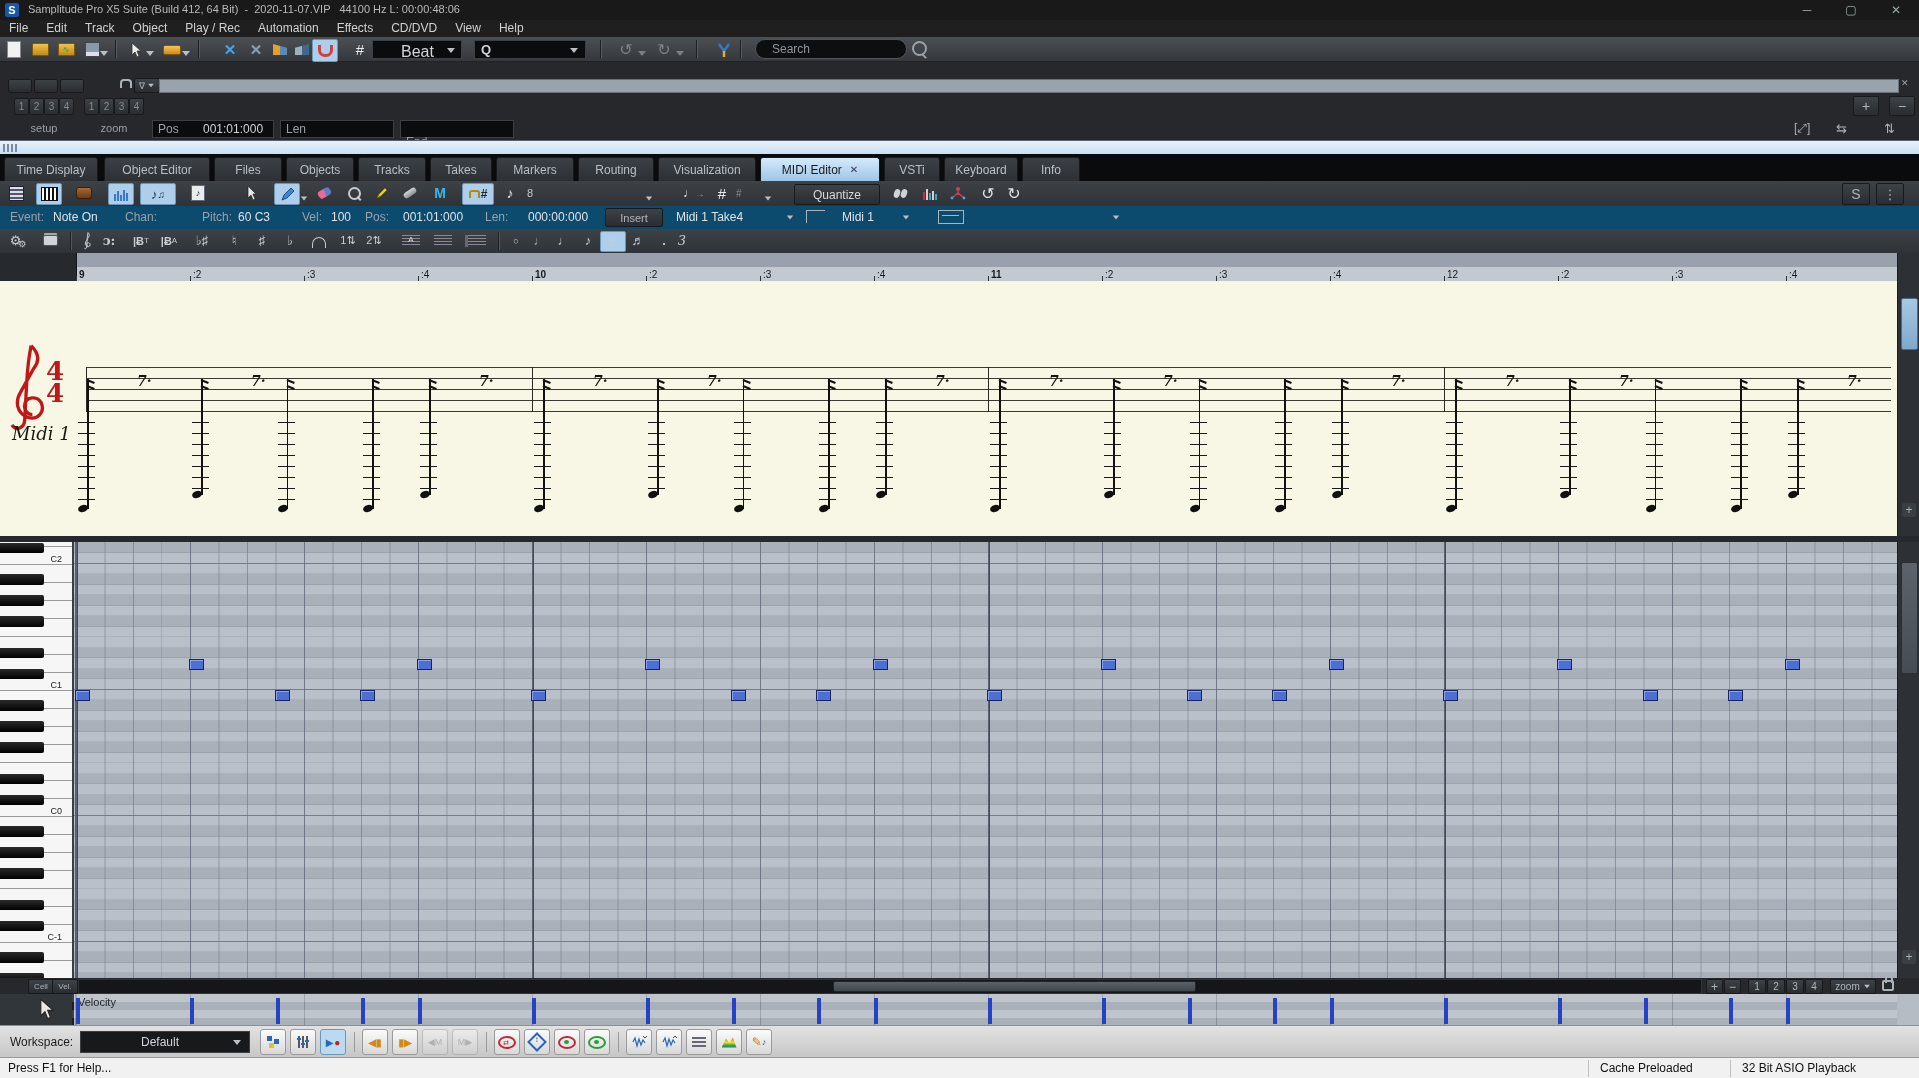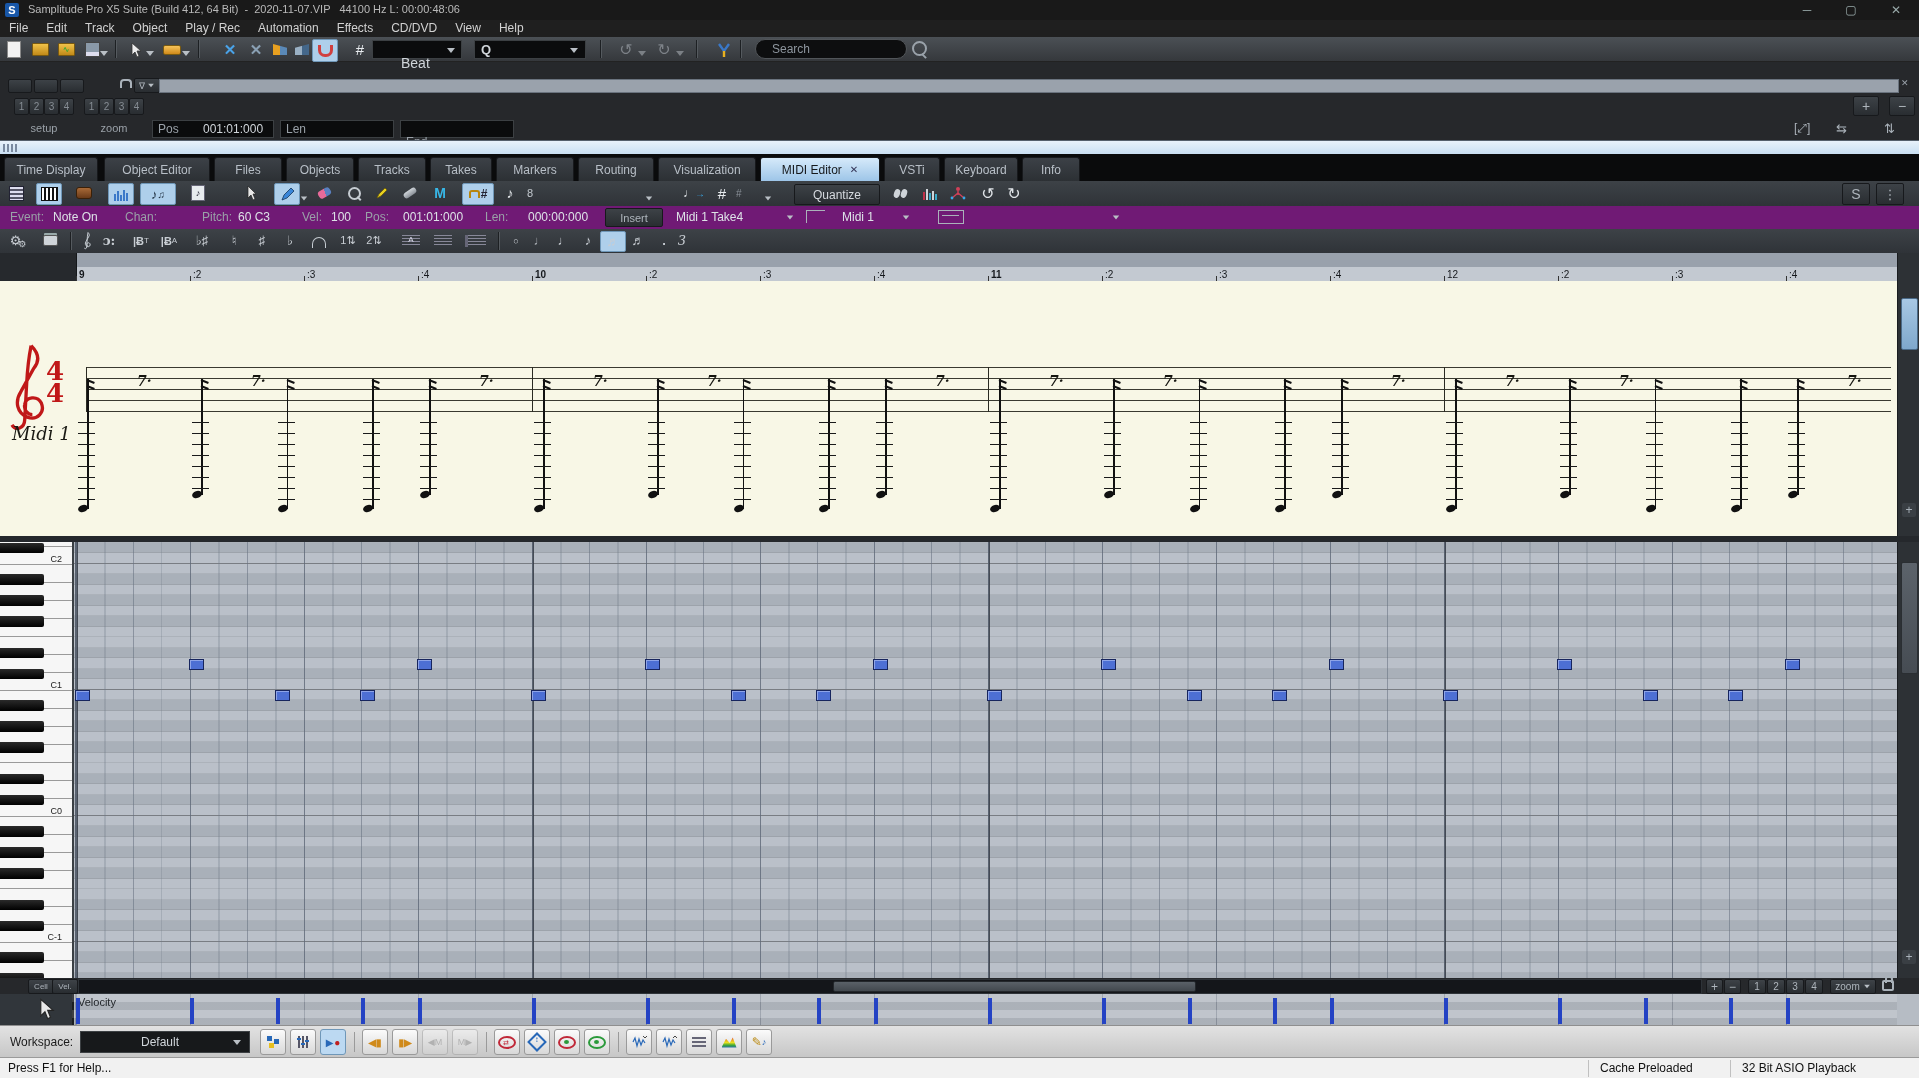--- a/index.html
+++ b/index.html
@@ -13,21 +13,21 @@
   .menubar{top:20px;height:17px;background:#1f1f1f;}
   .menubar .mi{display:inline-block;padding:1px 9px;color:#d2d2d2;cursor:default;}
   .toolbar{top:37px;height:24px;background:linear-gradient(#4b5055,#35383c);border-bottom:1px solid #222;}
   .projrow{top:61px;height:16px;background:#222527;}
   .subrow1{top:77px;height:16px;background:#26282b;}
   .subrow2{top:93px;height:26px;background:#26282b;}
   .subrow3{top:119px;height:21px;background:#26282b;}
   .bluestrip{top:140px;height:14px;background:linear-gradient(#e8f2fb,#c7def2);border-top:1px solid #55606c;border-bottom:1px solid #8aa0b4;}
   .dockertabs{top:154px;height:27px;background:#0a0b0c;}
   .mtb1{top:181px;height:25px;background:linear-gradient(#3d4247,#2f3338);border-bottom:1px solid #1b1e21;}
-  .mtb2{top:206px;height:23px;background:#701a75;border-bottom:1px solid #15181a;}
+  .mtb2{top:206px;height:23px;background:#0c4a6e;border-bottom:1px solid #15181a;}
   .mtb3{top:229px;height:24px;background:linear-gradient(#3d4247,#2f3338);border-bottom:1px solid #1b1e21;}
   .ruler{top:253px;height:28px;background:linear-gradient(#99a1ac 0 50%,#c3c9d1 50% 100%);}
   .score{top:281px;height:255px;background:#f8f7e6;overflow:hidden;}
   .scoresep{top:536px;height:6px;background:#25282c;}
   .roll{top:542px;height:436px;background:#aab1ba;overflow:hidden;}
   .zoomrow{top:978px;height:16px;background:#26282b;}
   .velrow{top:994px;height:31px;background:#b6bcc4;overflow:hidden;}
   .workspace{top:1025px;height:32px;background:linear-gradient(#e2e2e2,#c6c6c6);border-top:1px solid #8f8f8f;color:#1a1a1a;}
   .statusbar{top:1057px;height:21px;background:#f1f1f1;border-top:1px solid #9a9a9a;color:#111;}
   
@@ -122,21 +122,21 @@
     <div class="ibtn" style="left:290px">
         <span style="display:block;width:14px;height:11px;background:linear-gradient(90deg,#9ab0c4 50%,#44678a 50%);clip-path:polygon(0 35%,100% 0,100% 100%,0 100%);"></span>
       </div>
     <div class="ibtn on" style="left:312px">
         <span style="display:block;width:9px;height:9px;border:3px solid #d04040;border-top:none;border-radius:0 0 7px 7px;"></span>
       </div>
     <div class="ibtn" style="left:348px">
         <span style="font-size:15px;color:#e8ecef;">#</span>
       </div>
     <div class="fld" style="left:372px;top:3px;width:88px;height:17px;">
-      <span class="abs" style="left:28px;top:14px;font-size:14px;">Beat</span>
+      <span class="abs" style="left:28px;top:2px;font-size:16px;">Beat</span>
       <span class="caret abs" style="left:74px;top:7px;"></span>
     </div>
     <div class="fld" style="left:474px;top:3px;width:110px;height:17px;">
       <span class="abs" style="left:6px;top:1px;font-size:13px;font-weight:bold;">Q</span>
       <span class="abs" style="left:46px;top:2px;font-size:11px;margin-top:48px;">1/8</span>
       <span class="caret abs" style="left:95px;top:7px;"></span>
     </div>
     <div class="vline" style="left:600px"></div>
     <div class="ibtn" style="left:614px;color:#7d8288;font-size:16px;">
         <span>↺</span>

